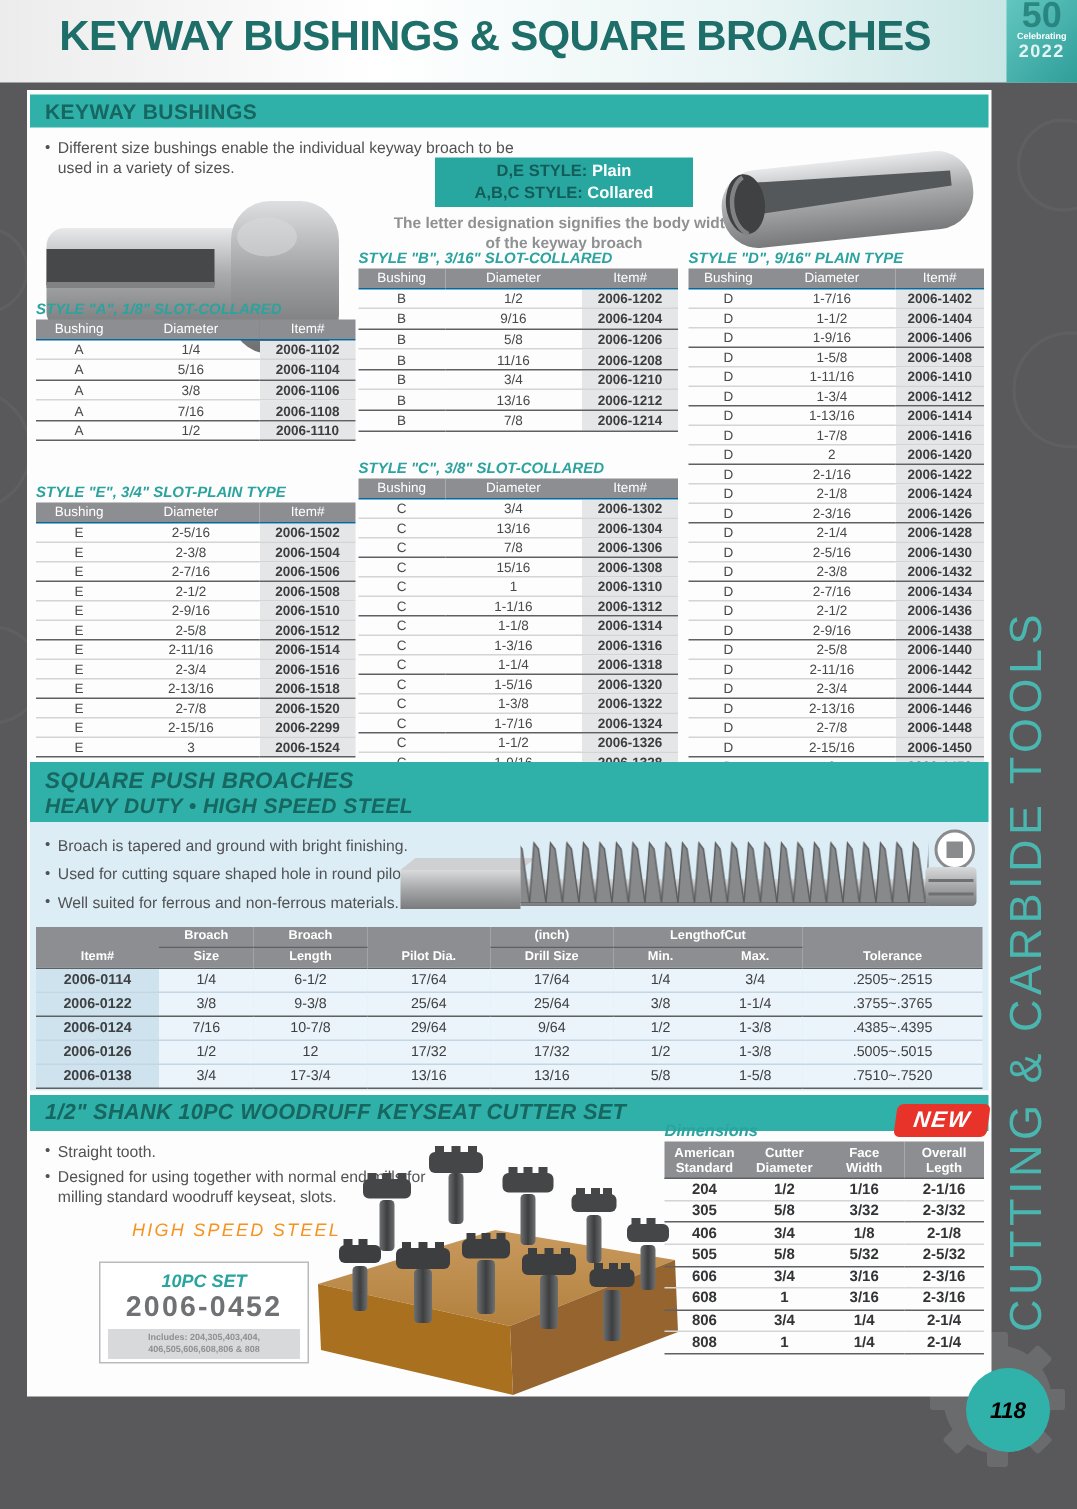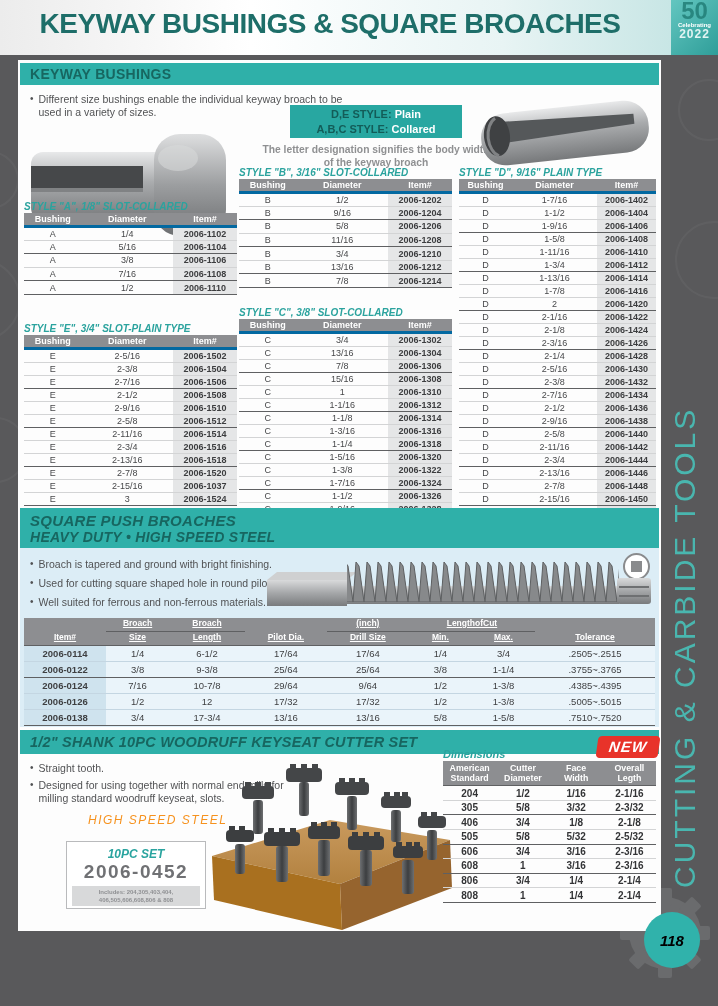--- a/index.html
+++ b/index.html
@@ -35,22 +35,22 @@
   .style-box { position:absolute; left:272px; top:45px; width:172px; height:33px; background:#28a7a1;
     display:flex; flex-direction:column; justify-content:center; text-align:center; font-size:11px; font-weight:bold; line-height:1.35; }
   .style-box .dk { color:#135c58; } .style-box .wh { color:#ffffff; }
   .style-note { position:absolute; left:240px; top:84px; width:236px; text-align:center;
     font-size:10.3px; font-weight:bold; color:#8f9092; line-height:1.25; }
 
   
   .kw-table { position:absolute; width:213px; }
   .kw-title { color:#2ba39e; font-style:italic; font-weight:bold; font-size:10px; margin-bottom:1px; white-space:nowrap; }
   table { border-collapse:collapse; width:100%; table-layout:fixed; }
-  .kw-table thead th { background:#8d8e91; color:#fff; font-size:9px; height:13px; font-weight:bold;
-    border-bottom:3px solid #0369a1; }
+  .kw-table thead th { background:#8d8e91; color:#fff; font-size:9px; height:13px; font-weight:normal;
+    border-bottom:1px solid #0369a1; }
   .kw-table th:nth-child(1){width:27%;} .kw-table th:nth-child(2){width:43%;} .kw-table th:nth-child(3){width:30%;}
   .kw-table td { font-size:9px; color:#47484a; text-align:center; height:12.2px; line-height:12px;
     border-bottom:1px solid #d3d4d5; font-weight:500; overflow:hidden; white-space:nowrap; }
   .kw-table td:last-child { background:#e5e6e7; font-weight:bold; color:#3c3d3f; }
   tr.heavy td { border-bottom:1px solid #5f6062 !important; }
   tbody tr:last-child td { border-bottom:1px solid #5f6062; }
   .rows-tall td { height:13.6px; }
 
   .t-a { left:6px;  top:141px; }
   .t-e { left:6px;  top:263px; }
@@ -64,21 +64,21 @@
   .br-band .l2 { font-size:14px; font-style:italic; letter-spacing:.3px; }
   .br-body { position:absolute; left:2px; right:2px; top:488px; height:179px; background:#dcedf6; }
   .br-bullets { position:absolute; left:10px; top:10px; width:300px; display:flex; flex-direction:column; gap:6px; }
   .br-circle { position:absolute; right:9px; top:5px; width:27px; height:27px; border:2px solid #8a8b8d;
     border-radius:50%; background:#fff; display:flex; align-items:center; justify-content:center; }
   .br-circle .sq { width:11px; height:11px; background:#8a8b8d; }
   .br-img { position:absolute; left:245px; top:8px; }
 
   .br-table { position:absolute; left:4px; top:70px; width:631px; }
   .br-table th { background:#8d8e91; color:#fff; font-size:8.5px; font-weight:bold; vertical-align:bottom;
-    padding:1px 2px 2px; line-height:1.15; border-bottom:1px solid #5f6062;text-decoration:underline; }
+    padding:1px 2px 2px; line-height:1.15; border-bottom:1px solid #5f6062; }
   .br-table td { font-size:9.5px; color:#3e3f41; text-align:center; height:16.2px; background:#eaf4fa;
     border-bottom:1px solid #c4d6e2; font-weight:500; }
   .br-table td:first-child { background:#cfe3ee; font-weight:bold; }
   .br-table col.c-item{width:13%;} .br-table col.c-sz{width:10%;} .br-table col.c-ln{width:12%;}
   .br-table col.c-pd{width:13%;} .br-table col.c-ds{width:13%;} .br-table col.c-mn{width:10%;}
   .br-table col.c-mx{width:10%;} .br-table col.c-tl{width:19%;}
 
   
   .wd-band { top:670px; height:24px; font-size:14.5px; font-style:italic; line-height:24px; padding-left:10px; letter-spacing:.2px; }
   .wd-bullets { position:absolute; left:12px; top:702px; width:268px; display:flex; flex-direction:column; gap:4px; }
@@ -298,21 +298,21 @@
             <td>2006-1518</td>
           </tr>
           <tr>
             <td>E</td>
             <td>2-7/8</td>
             <td>2006-1520</td>
           </tr>
           <tr>
             <td>E</td>
             <td>2-15/16</td>
-            <td>2006-1037</td>
+            <td>2006-2299</td>
           </tr>
           <tr>
             <td>E</td>
             <td>3</td>
             <td>2006-1524</td>
           </tr>
         </tbody>
     </table>
   </div>
 

